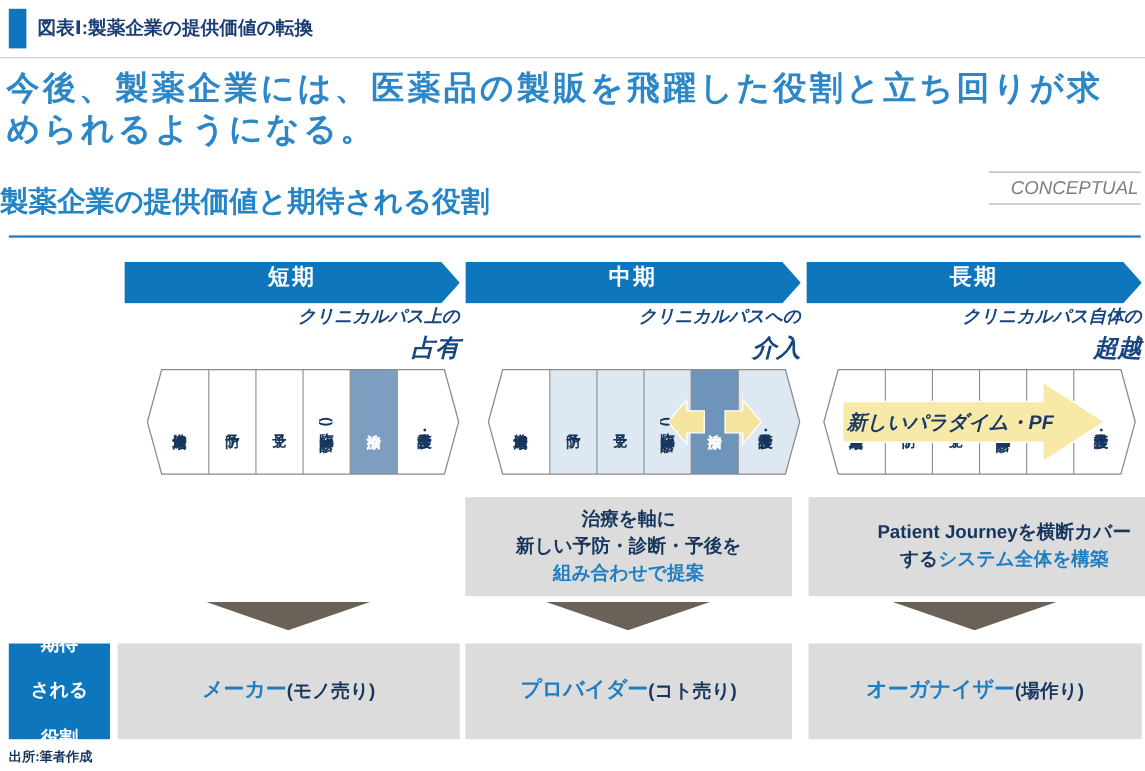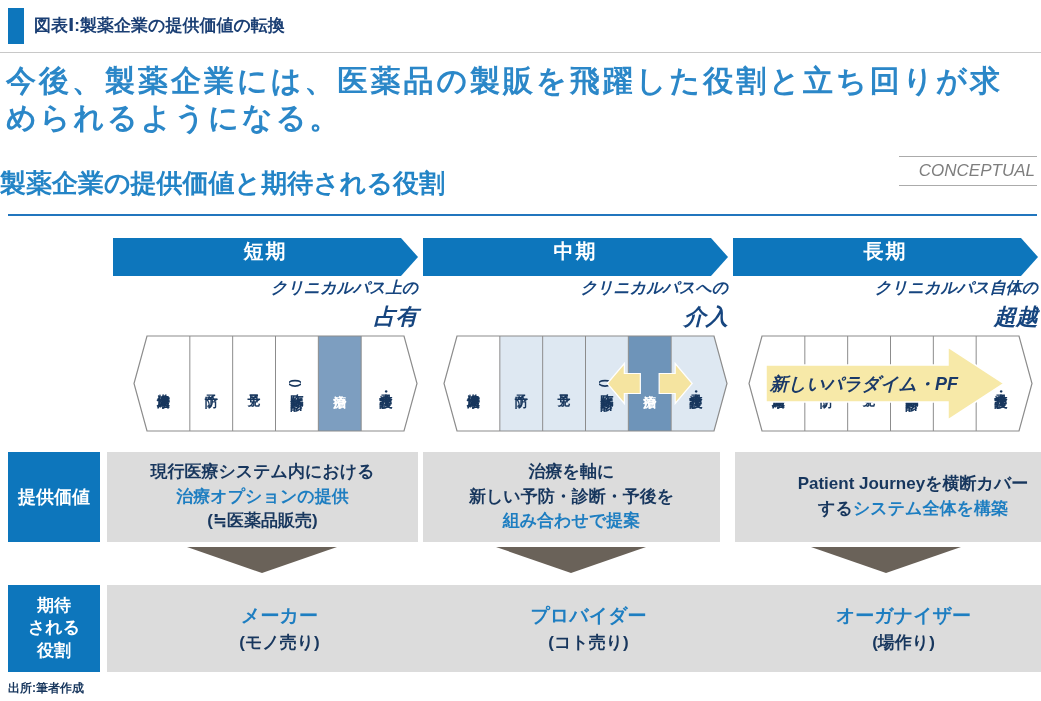--- a/index.html
+++ b/index.html
@@ -46,23 +46,23 @@
   .vbox{top:452px;height:90px;background:var(--boxgray);display:flex;flex-direction:column;
         align-items:center;justify-content:center;font-weight:bold;font-size:17px;line-height:1.45;text-align:center;}
   .navy{color:var(--navy);}
   .emphc{color:var(--emph);}
 
   .down-arrow{top:547px;width:150px;height:26px;background:#6A6259;
         clip-path:polygon(0 0,100% 0,50% 100%);}
 
   .role-label{left:8px;top:585px;width:92px;height:87px;background:var(--accent);color:#fff;
         display:flex;flex-direction:column;align-items:center;justify-content:center;
-        font-size:17px;font-weight:bold;line-height:1.3;}
-  .rbox{top:585px;height:87px;background:var(--boxgray);display:flex;flex-direction:column;
-        align-items:center;justify-content:center;font-weight:bold;text-align:center;line-height:1.5;padding-left:17px;}
+        font-size:17px;font-weight:bold;line-height:1.3;gap:20px;}
+  .rbox{top:585px;height:87px;background:var(--boxgray);display:flex;flex-direction:row;
+        align-items:center;justify-content:center;font-weight:bold;text-align:center;line-height:1.5;}
   .rbox .name{font-size:19px;color:var(--emph);}
   .rbox .desc{font-size:17px;color:var(--navy);}
 
   .source{left:8px;top:680px;font-size:12px;font-weight:bold;color:var(--navy);}
 </style>
 </head>
 <body>
 
 <div id="slide">
 
@@ -151,26 +151,20 @@
         <foreignObject x="99.66666666666667" y="0" width="42.833333333333336" height="97"><div class="cell-label">予見</div></foreignObject>
         <foreignObject x="142.5" y="0" width="42.833333333333336" height="97"><div class="cell-label">(臨床)診断</div></foreignObject>
         <foreignObject x="185.33333333333334" y="0" width="42.833333333333336" height="97"><div class="cell-label">治療</div></foreignObject>
         <foreignObject x="228.16666666666669" y="0" width="49.833333333333314" height="97"><div class="cell-label">予後・介護</div></foreignObject>
         <polygon points="18,30 200,30 200,12 256,48.5 200,85 200,67 18,67" fill="#F7E9A8" stroke="#FFFFFF" stroke-width="1.5"></polygon>
         <path d="M 14,1 L 271,1 L 284,48.5 L 271,96 L 14,96 L 1,48.5 Z" fill="none" stroke="#8C8C8C" stroke-width="1.2"></path>
       </svg>
     <div class="paradigm-label">新しいパラダイム・PF</div>
   </div>
 
-  <div class="abs value-label">提供価値</div>
-  <div class="abs vbox" style="left:107px;width:311px">
-    <div class="navy">現行医療システム内における</div>
-    <div class="emphc">治療オプションの提供</div>
-    <div class="navy">(≒医薬品販売)</div>
-  </div>
   <div class="abs vbox" style="left:423px;width:297px">
     <div class="navy">治療を軸に</div>
     <div class="navy">新しい予防・診断・予後を</div>
     <div class="emphc">組み合わせで提案</div>
   </div>
   <div class="abs vbox" style="left:735px;width:356px">
     <div class="navy">Patient Journeyを横断カバー</div>
     <div><span class="navy">する</span><span class="emphc">システム全体を構築</span></div>
   </div>
 

